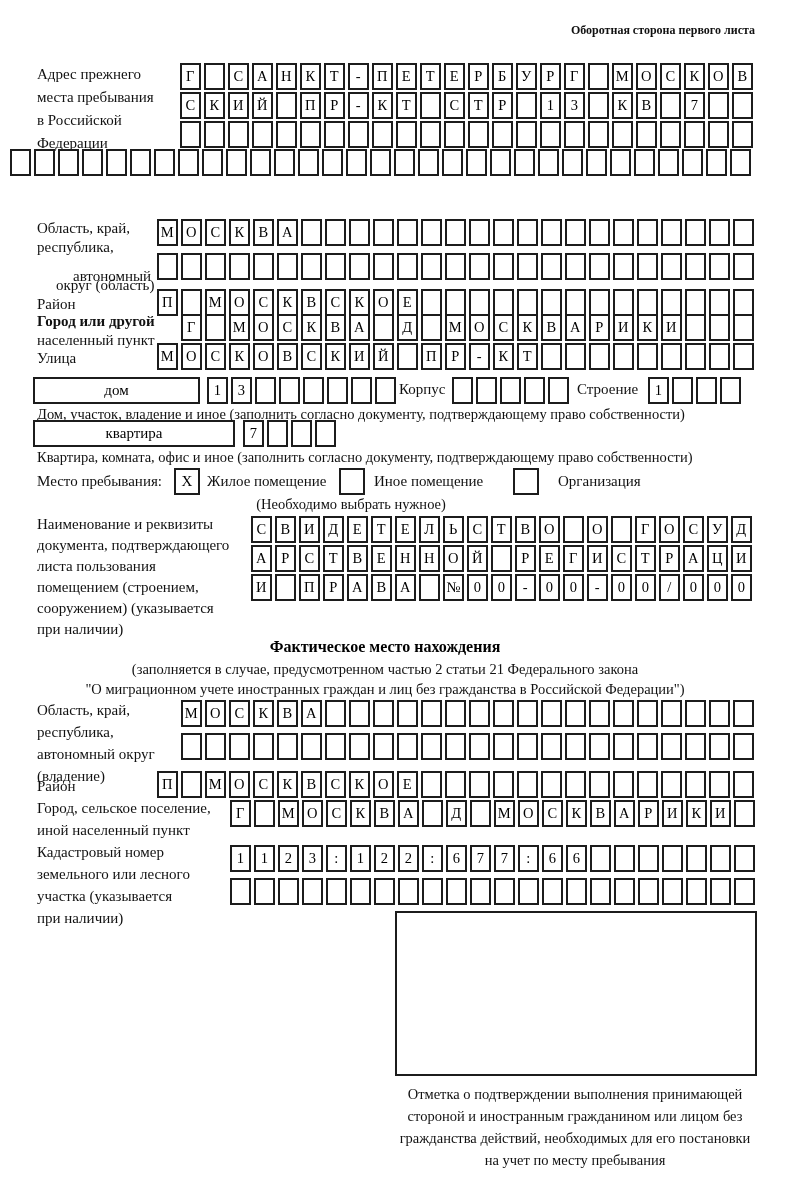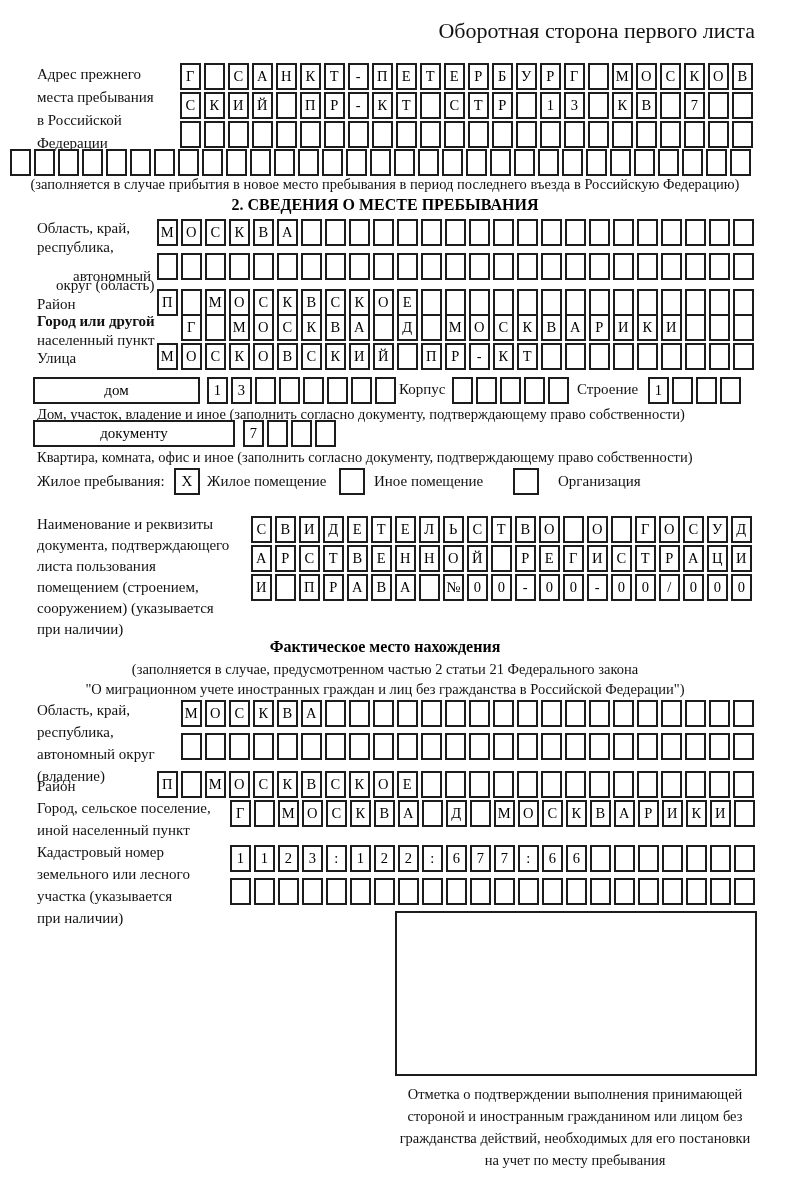--- a/index.html
+++ b/index.html
@@ -43,57 +43,56 @@
     position:absolute;
     border:2px solid #1c1c1c;
     background:#fff;
   }
 </style>
 </head>
 <body>
 
 <div class="page">
 
-  <div class="lbl" style="top:22px;right:45px;font-size:22px;">Оборотная сторона первого листа</div>
+  <div class="lbl" style="top:22px;right:45px;font-size:12px;font-weight:bold;">Оборотная сторона первого листа</div>
 
   <div class="lbl" style="left:37px;top:66px;">Адрес прежнего</div>
   <div class="lbl" style="left:37px;top:89px;">места пребывания</div>
   <div class="lbl" style="left:37px;top:112px;">в Российской</div>
   <div class="lbl" style="left:37px;top:135px;">Федерации</div>
 
-  <div class="cap center" style="top:176px;">(заполняется в случае прибытия в новое место пребывания в период последнего въезда в Российскую Федерацию)</div>
-
-  <div class="h-bold center" style="top:196px;">2. СВЕДЕНИЯ О МЕСТЕ ПРЕБЫВАНИЯ</div>
+
 
   <div class="lbl" style="left:37px;top:220px;">Область, край,</div>
   <div class="lbl" style="left:37px;top:239px;">республика,</div>
   <div class="lbl" style="left:37px;top:268px;margin-left:36px;">автономный</div>
   <div class="lbl" style="left:37px;top:277px;margin-left:19px;">округ (область)</div>
 
   <div class="lbl" style="left:37px;top:296px;">Район</div>
 
   <div class="lbl" style="left:37px;top:313px;font-weight:bold;">Город или другой</div>
   <div class="lbl" style="left:37px;top:332px;">населенный пункт</div>
 
   <div class="lbl" style="left:37px;top:350px;">Улица</div>
 
   <div class="bigbox" style="left:33px;top:377px;width:163px;">дом</div>
   <div class="lbl" style="left:399px;top:381px;">Корпус</div>
   <div class="lbl" style="left:577px;top:381px;">Строение</div>
 
   <div class="cap" style="left:37px;top:406px;">Дом, участок, владение и иное (заполнить согласно документу, подтверждающему право собственности)</div>
 
-  <div class="bigbox" style="left:33px;top:420px;width:198px;">документу</div>
+  <div class="bigbox" style="left:33px;top:420px;width:198px;">квартира</div>
 
   <div class="cap" style="left:37px;top:449px;">Квартира, комната, офис и иное (заполнить согласно документу, подтверждающему право собственности)</div>
 
-  <div class="lbl" style="left:37px;top:473px;">Жилое пребывания:</div>
+  <div class="lbl" style="left:37px;top:473px;">Место пребывания:</div>
   <div class="lbl" style="left:207px;top:473px;">Жилое помещение</div>
   <div class="lbl" style="left:374px;top:473px;">Иное помещение</div>
   <div class="lbl" style="left:558px;top:473px;">Организация</div>
+  <div class="cap" style="left:151px;top:496px;width:400px;text-align:center;">(Необходимо выбрать нужное)</div>
 
   <div class="lbl" style="left:37px;top:516px;">Наименование и реквизиты</div>
   <div class="lbl" style="left:37px;top:537px;">документа, подтверждающего</div>
   <div class="lbl" style="left:37px;top:558px;">листа пользования</div>
   <div class="lbl" style="left:37px;top:579px;">помещением (строением,</div>
   <div class="lbl" style="left:37px;top:600px;">сооружением) (указывается</div>
   <div class="lbl" style="left:37px;top:621px;">при наличии)</div>
 
   <div class="h-bold center" style="top:638px;">Фактическое место нахождения</div>
   <div class="cap center" style="top:661px;">(заполняется в случае, предусмотренном частью 2 статьи 21 Федерального закона</div>

